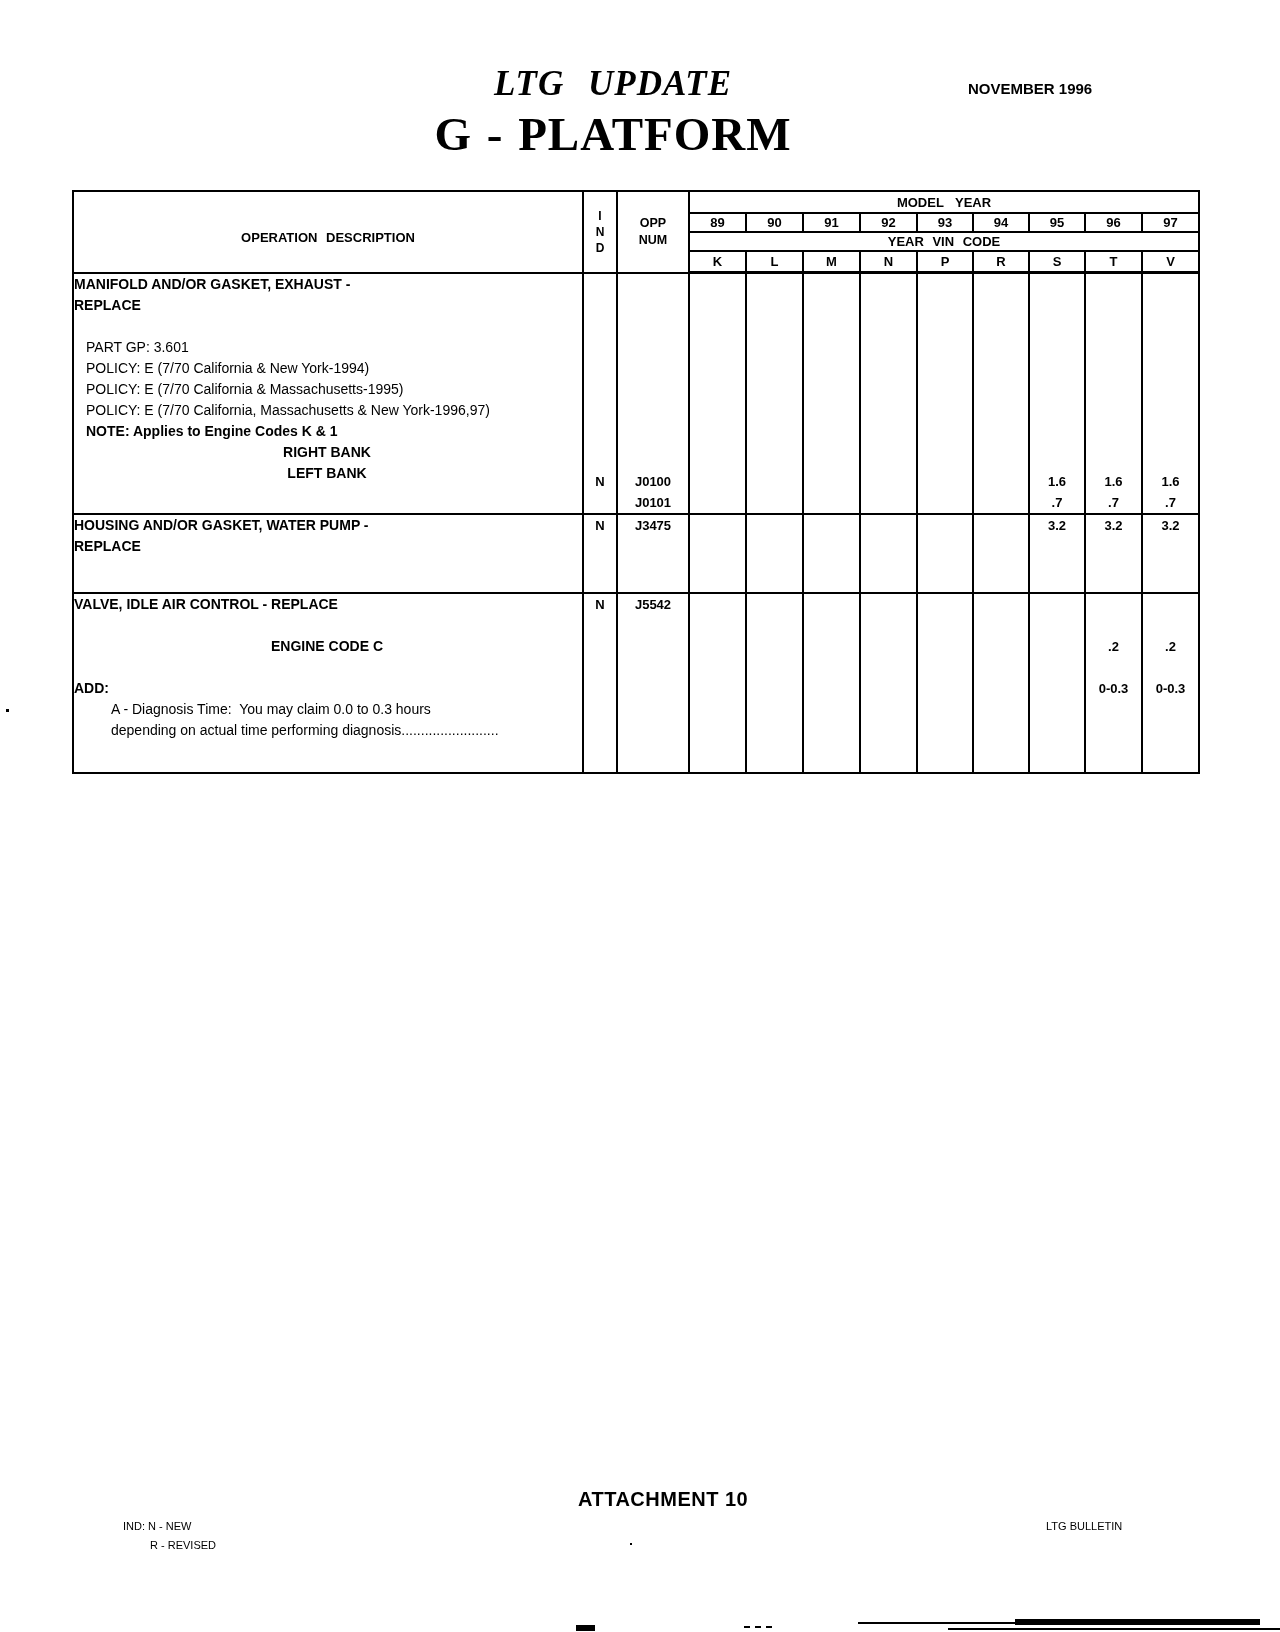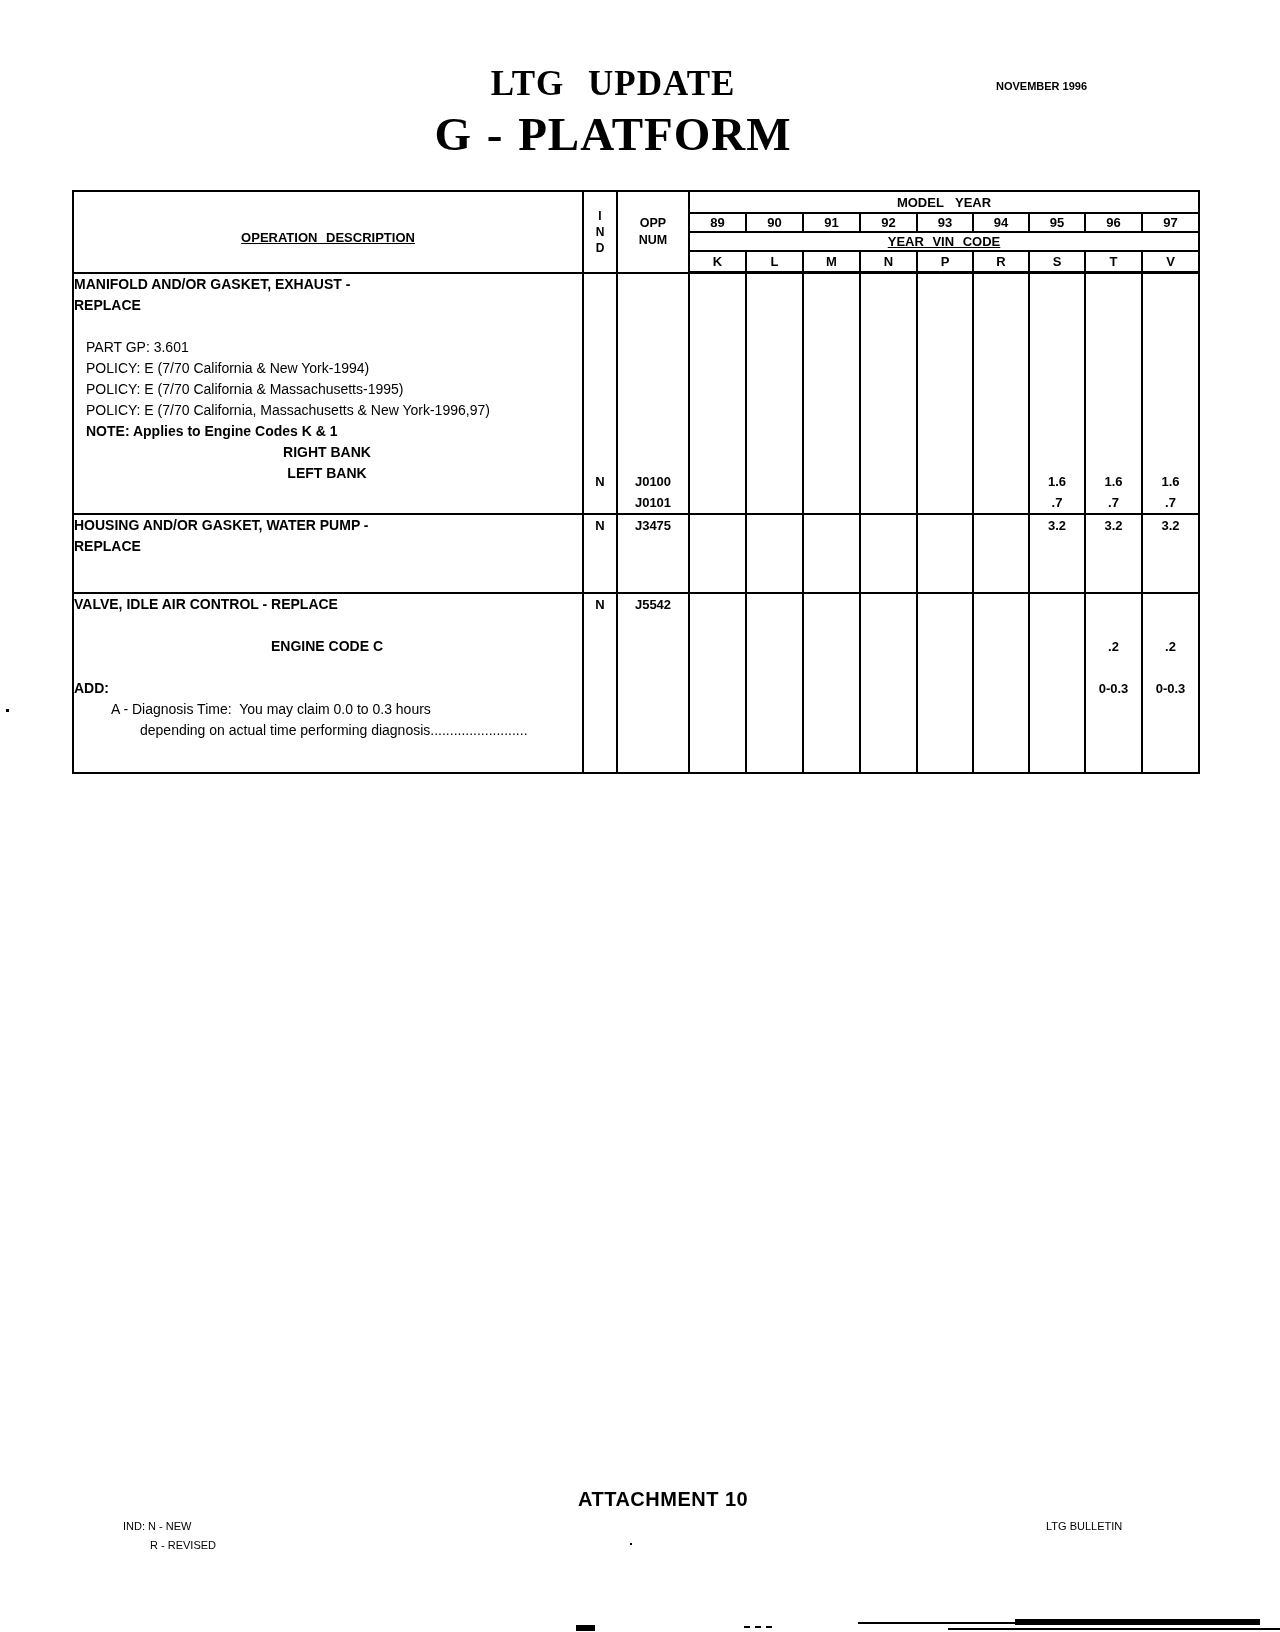--- a/index.html
+++ b/index.html
@@ -3,48 +3,48 @@
 <meta charset="utf-8">
 <style>
   html,body { margin:0; padding:0; }
   body { width:1280px; height:1632px; position:relative; background:#ffffff;
          font-family:"Liberation Sans", sans-serif; color:#000; }
   .abs { position:absolute; }
 
   
   .doc-title1 { left:373px; top:64px; width:480px; text-align:center;
                 font-family:"Liberation Serif", serif; font-weight:bold;
-                font-size:35px; letter-spacing:1px; word-spacing:14px; }
+                font-size:35px; letter-spacing:1px; word-spacing:14px;font-style:italic; }
   .doc-title2 { left:373px; top:107px; width:480px; text-align:center;
                 font-family:"Liberation Serif", serif; font-weight:bold;
                 font-size:47px; letter-spacing:1px; word-spacing:2px; }
-  .doc-date   { left:996px; top:80px; font-size:11px; font-weight:bold; }
+  .doc-date   { left:968px; top:80px; font-size:15px; font-weight:bold; }
 
   
   table.lbr { border-collapse:collapse; table-layout:fixed; position:absolute;
               left:72px; top:190px; width:1124px; }
   table.lbr td { border:2px solid #000; padding:0; overflow:hidden; }
   td.hdr { text-align:center; font-weight:bold; font-size:13px; vertical-align:middle; }
   tr.h1 td { height:20px; }
   tr.h2 td { height:17px; }
   tr.h3 td { height:17px; }
   tr.h4 td { height:19px; border-bottom:3px solid #000; }
   .wsp1 { word-spacing:8px; }
-  .wsp2 { word-spacing:5px;text-decoration:underline; }
+  .wsp2 { word-spacing:5px; }
   .opdesc-h { padding-top:12px !important; }
   .indstack div { line-height:16px; font-size:12px; font-weight:bold; }
   .oppstack div { line-height:17px; font-size:12.5px; font-weight:bold; }
 
   
   td.desc { vertical-align:top; padding:6px 2px 0 6px;border-radius:7px; }
   .ln { height:21px; line-height:21px; font-size:14px; white-space:pre; }
   .b  { font-weight:bold; }
   .ind1 { padding-left:12px; }
   .ind2 { padding-left:37px; }
-  .ind3 { padding-left:66px; }
+  .ind3 { padding-left:37px; }
   .ra { text-align:center; padding-right:2px; }
   td.vb { vertical-align:bottom; padding-bottom:23px; }
   td.vt20 { vertical-align:top; padding-top:20px; }
   .cc { text-align:center; font-weight:bold; font-size:13px; }
   tr.r1 td { height:239px; }
   tr.r2 td { height:77px; }
   tr.r3 td { height:178px; }
   td.desc2 { vertical-align:top; padding:20px 2px 0 6px; }
 
   

